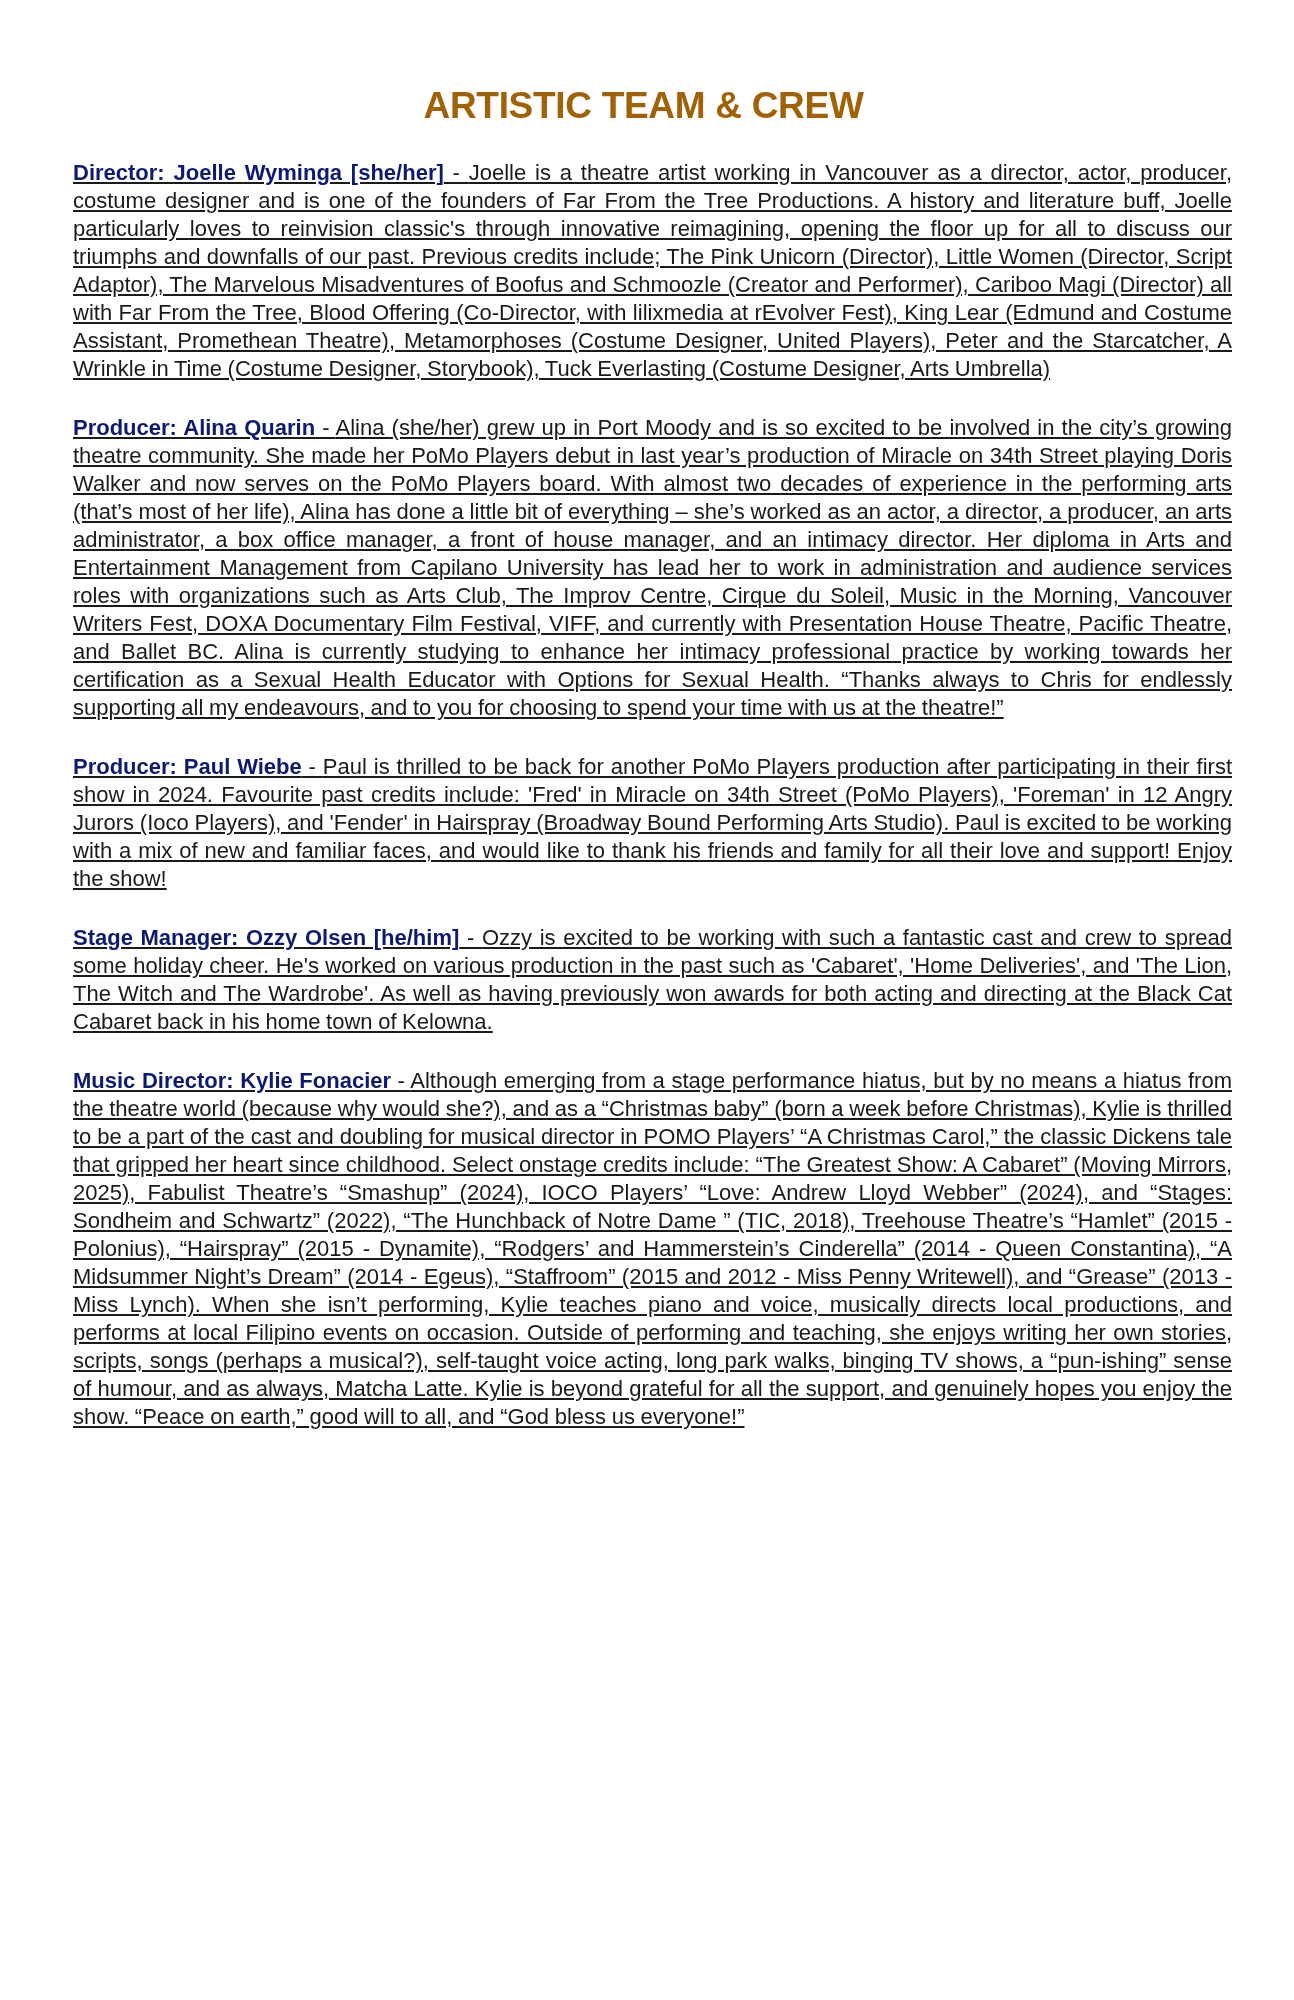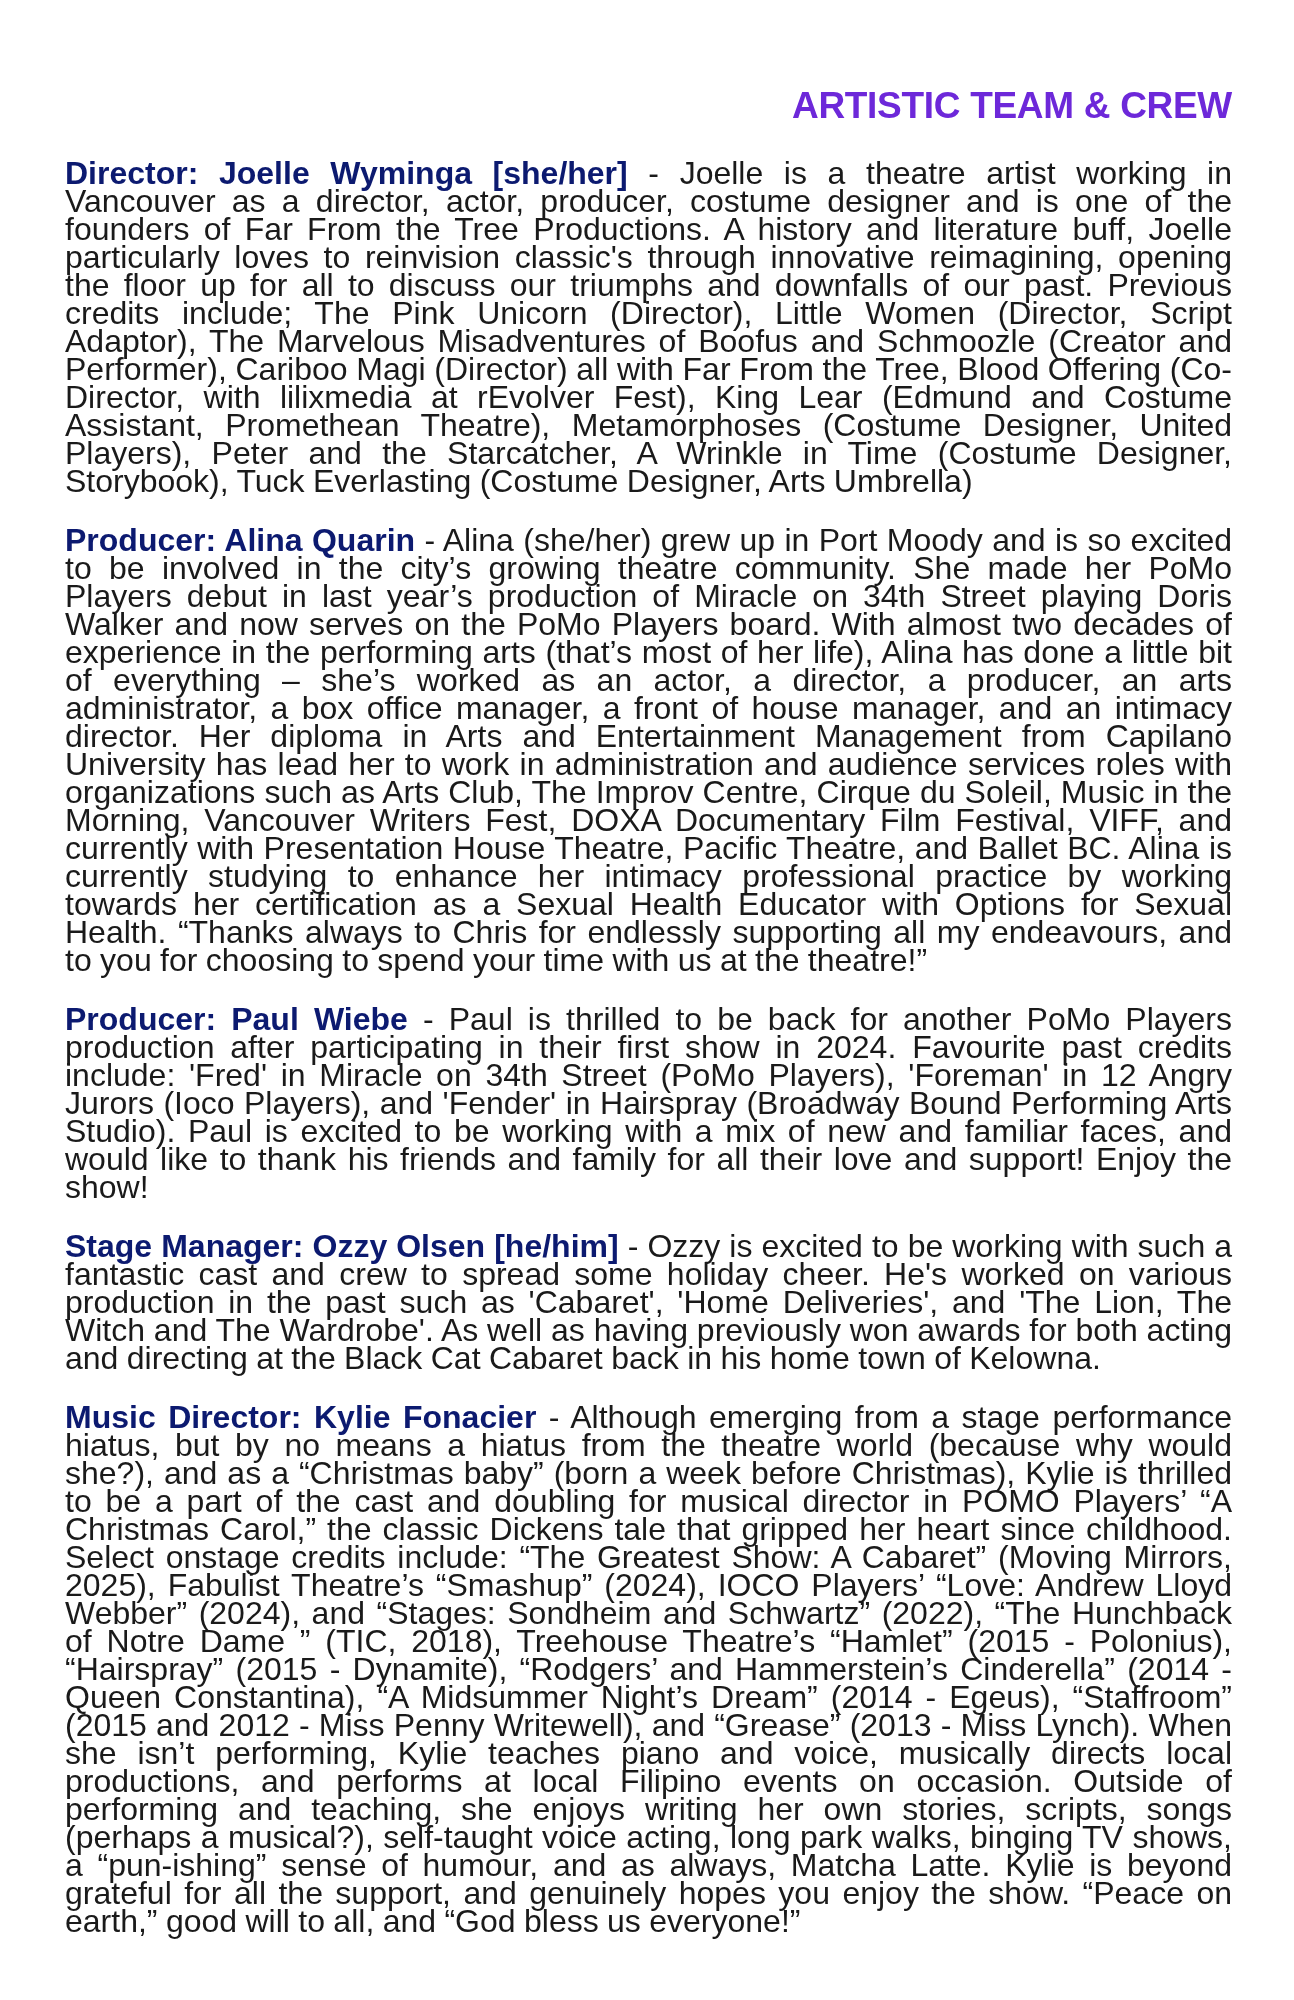--- a/index.html
+++ b/index.html
@@ -15,36 +15,37 @@
       font-family: "Liberation Sans", "DejaVu Sans", sans-serif;
       color: #1a1a1a;
     }
     .page {
       position: absolute;
       left: 55px;
       top: 84px;
       width: 1177px;
     }
     .page-title {
-      text-align: right;
+      text-align: center;
       font-family: "Liberation Sans", sans-serif;
       font-weight: bold;
       font-size: 37px;
       letter-spacing: -0.3px;
-      color: #6d28d9;
+      color: #a16207;
       margin: 0 0 31px 0;
       line-height: 44px;
     }
     .bio {
-      margin: 0 0 31px 10px;
-      font-size: 32px;
+      margin: 0 0 31px 18px;
+      font-size: 22px;
       line-height: 28px;
       text-align: justify;
       text-align-last: left;
       word-spacing: -0.5px;
+      text-decoration: underline;
     }
     .bio-name {
       font-weight: bold;
       color: #0c1a70;
     }
     .bio-sep {
       color: #1a1a1a;
     }
   </style>
 </head>

